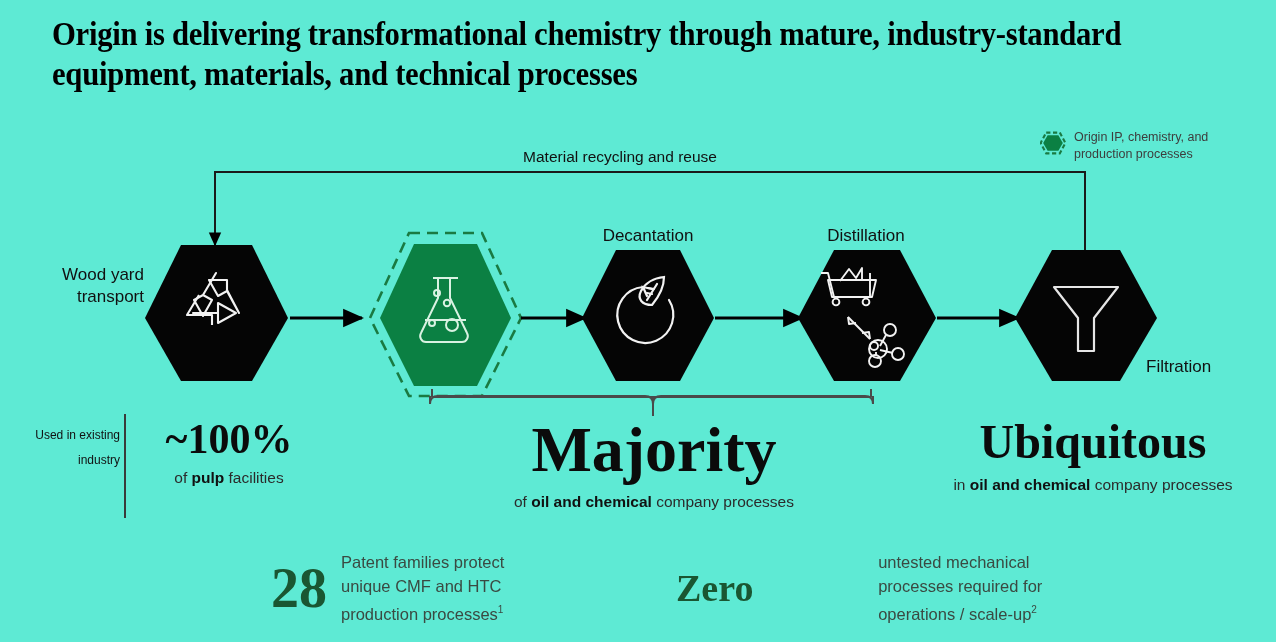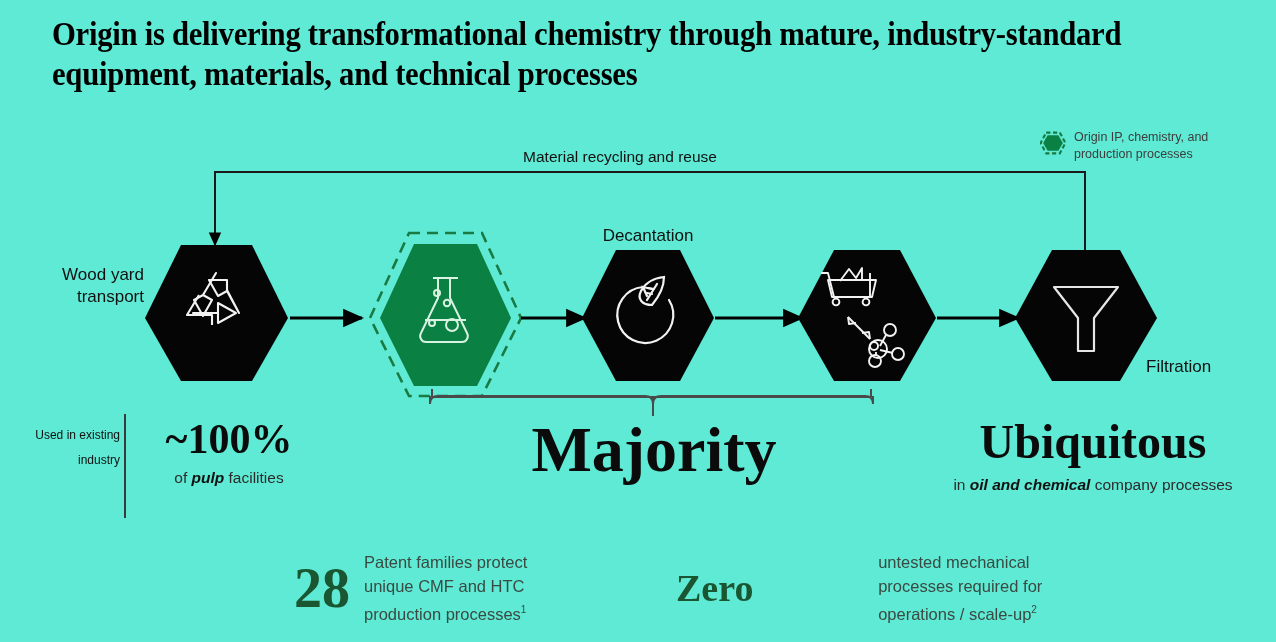--- a/index.html
+++ b/index.html
@@ -54,21 +54,21 @@
   .stat-blk { position: absolute; text-align: center; }
   .stat-big {
     font-family: "Liberation Serif", serif;
     font-weight: 700; color: #0b0b0b;
     line-height: 1.0;
   }
   .stat-sub {
     font-size: 15.5px; color: #2b2b2b; line-height: 21px;
     font-family: "Liberation Sans", sans-serif;
   }
-  .stat-sub b { font-weight: 700; color:#111;font-style:italic; }
+  .stat-sub b { font-weight: 700; color:#111; }
 
   .used-in {
     position:absolute; left:28px; top:423px; width:92px;
     font-size: 12px; line-height: 25px; color:#111; text-align:right;
   }
   .vrule { position:absolute; left:124px; top:414px; width:2px; height:104px; background:#3a3a3a; }
 
   
   .gstat { position:absolute; display:flex; align-items:center; gap:14px; }
   .gstat-num {
@@ -187,46 +187,50 @@
       </g>
     </svg>
 
     <div class="recycle-label">Material recycling and reuse</div>
 
     <div class="node-label multiline" style="left:22px; top:264px; width:122px; text-align:right;">Wood yard<br>transport</div>
 
 
     <div class="node-label" style="left:568px; top:225px; width:160px;">Decantation</div>
 
+    <div class="node-label" style="left:787px; top:225px; width:158px;">Distillation</div>
 
     <div class="node-label" style="left:1146px; top:356px; width:120px; text-align:left;">Filtration</div>
   </div>
 
   <div class="used-in">Used in existing industry</div>
   <div class="vrule"></div>
 
   <div class="stat-blk" style="left:134px; top:418px; width:190px;">
     <div class="stat-big" style="font-size:42px;">~100%</div>
     <div class="stat-sub" style="margin-top:7px;">
       <span>of </span><b>pulp</b><span> facilities</span>
     </div>
   </div>
 
   <div class="stat-blk" style="left:448px; top:418px; width:412px;">
     <div class="stat-big" style="font-size:64px;">Majority</div>
+    <div class="stat-sub" style="margin-top:9px;">
+      <span>of </span><b>oil and chemical</b><span> company processes</span>
+    </div>
   </div>
 
   <div class="stat-blk" style="left:938px; top:418px; width:310px;">
     <div class="stat-big" style="font-size:48px;">Ubiquitous</div>
     <div class="stat-sub" style="margin-top:8px;">
       <span>in </span><b>oil and chemical</b><span> company processes</span>
     </div>
   </div>
 
-  <div class="gstat" style="left:294px; top:550px; width:300px;">
+  <div class="gstat" style="left:271px; top:550px; width:300px;">
     <div class="gstat-num" style="font-size:56px;">28</div>
     <div class="gstat-txt" style="width:200px;">
       <span>Patent families protect unique CMF and HTC production processes</span><sup>1</sup>
     </div>
   </div>
 
   <div class="gstat" style="left:676px; top:550px; width:420px;">
     <div class="gstat-num" style="font-size:38px; width:190px;">Zero</div>
     <div class="gstat-txt" style="width:220px;">
       <span>untested mechanical processes required for operations / scale-up</span><sup>2</sup>

